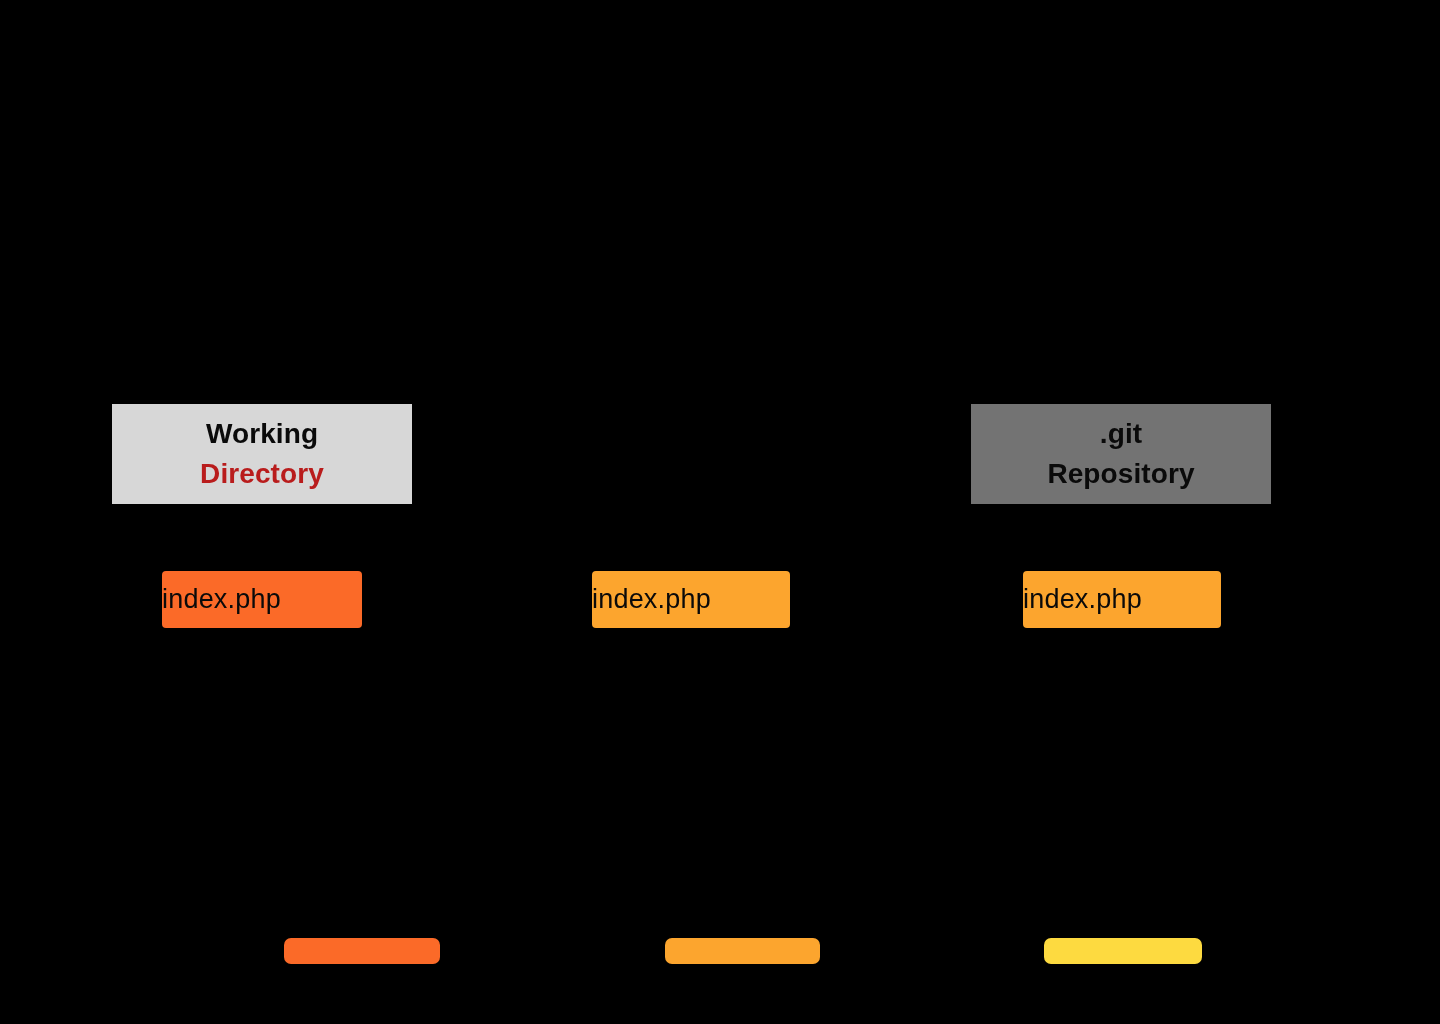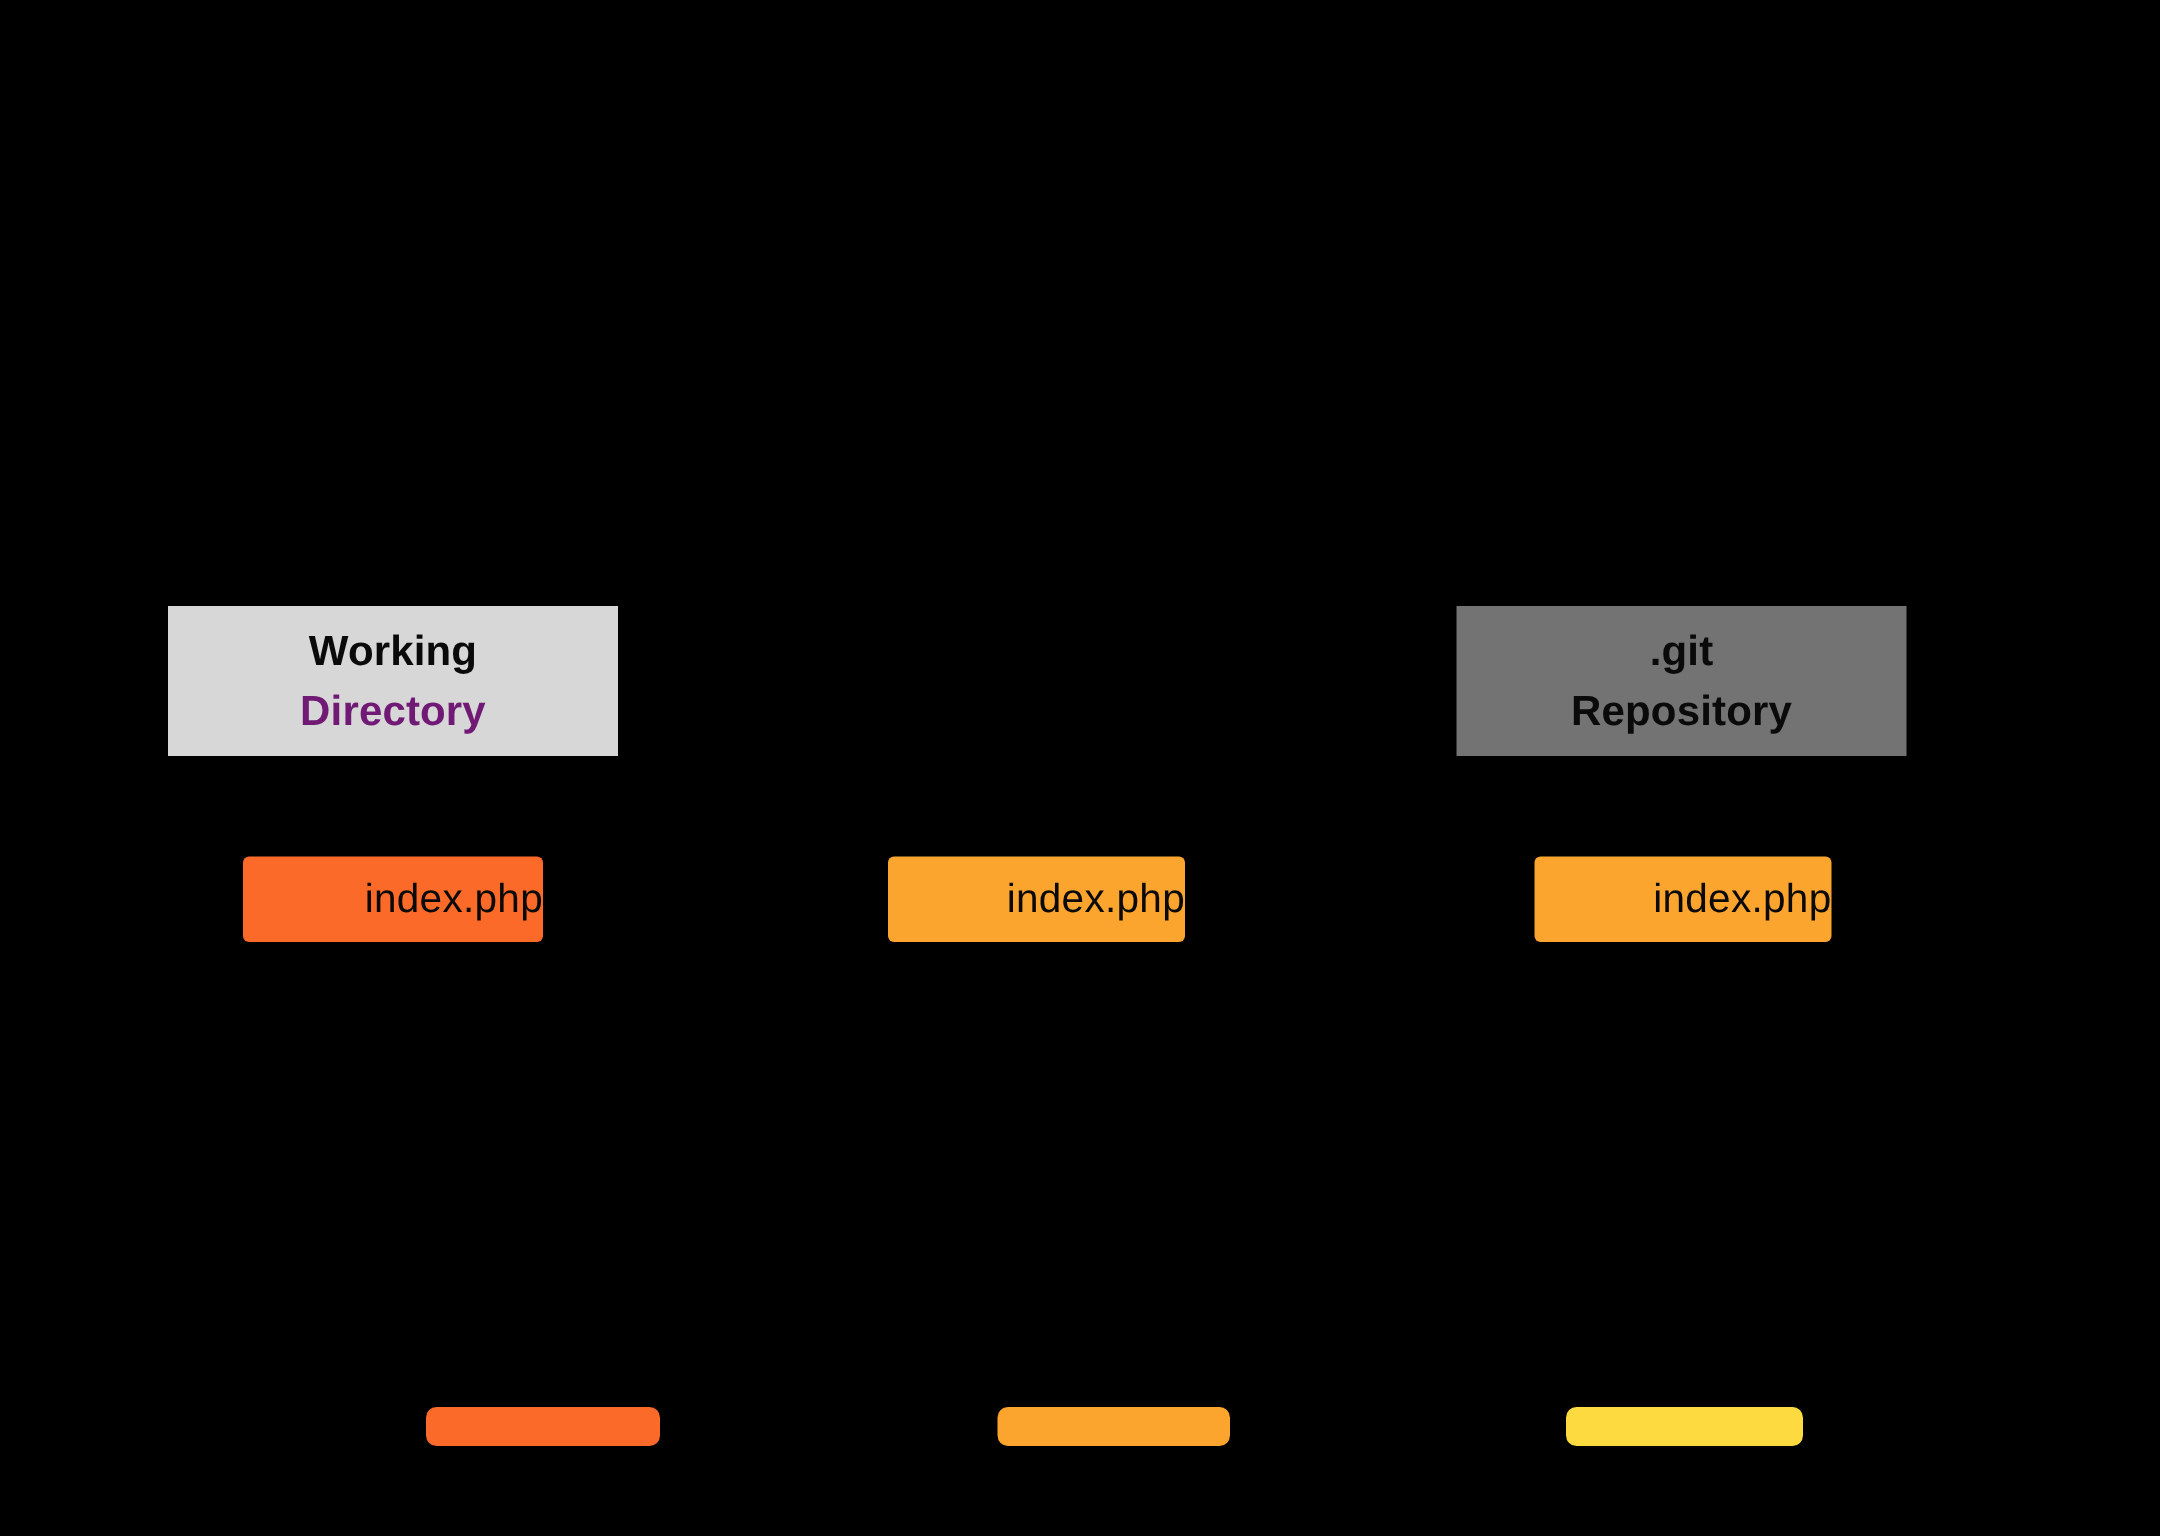--- a/index.html
+++ b/index.html
@@ -57,21 +57,21 @@
   }
 
   
   .file-pill {
     position: absolute;
     top: 571px;
     height: 57px;
     border-radius: 4px;
     display: flex;
     align-items: center;
-    justify-content: flex-end;
+    justify-content: flex-start;
     box-sizing: border-box;
   }
   .file-pill-label {
     color: #0A0A0A;
     font-size: 27px;
     font-weight: 400;
     line-height: 1;
     white-space: nowrap;
     letter-spacing: 0.2px;
   }
@@ -99,21 +99,21 @@
 </style>
 </head>
 <body>
 
 <div id="stage" style="background: rgb(0, 0, 0);">
 
   <div class="column col-working">
 
     <div class="header-box" style="background: rgb(215, 215, 215);">
       <span class="header-line" style="color: rgb(10, 10, 10);">Working</span>
-      <span class="header-line" style="color: #701a75;">Directory</span>
+      <span class="header-line" style="color: #b91c1c;">Directory</span>
     </div>
 
     <div class="file-pill" style="background: rgb(251, 106, 40);">
       <span class="file-pill-label">index.php</span>
     </div>
 
     <div class="status-bar" style="background: rgb(251, 106, 40);"></div>
   </div>
 
   <div class="column col-staging">

